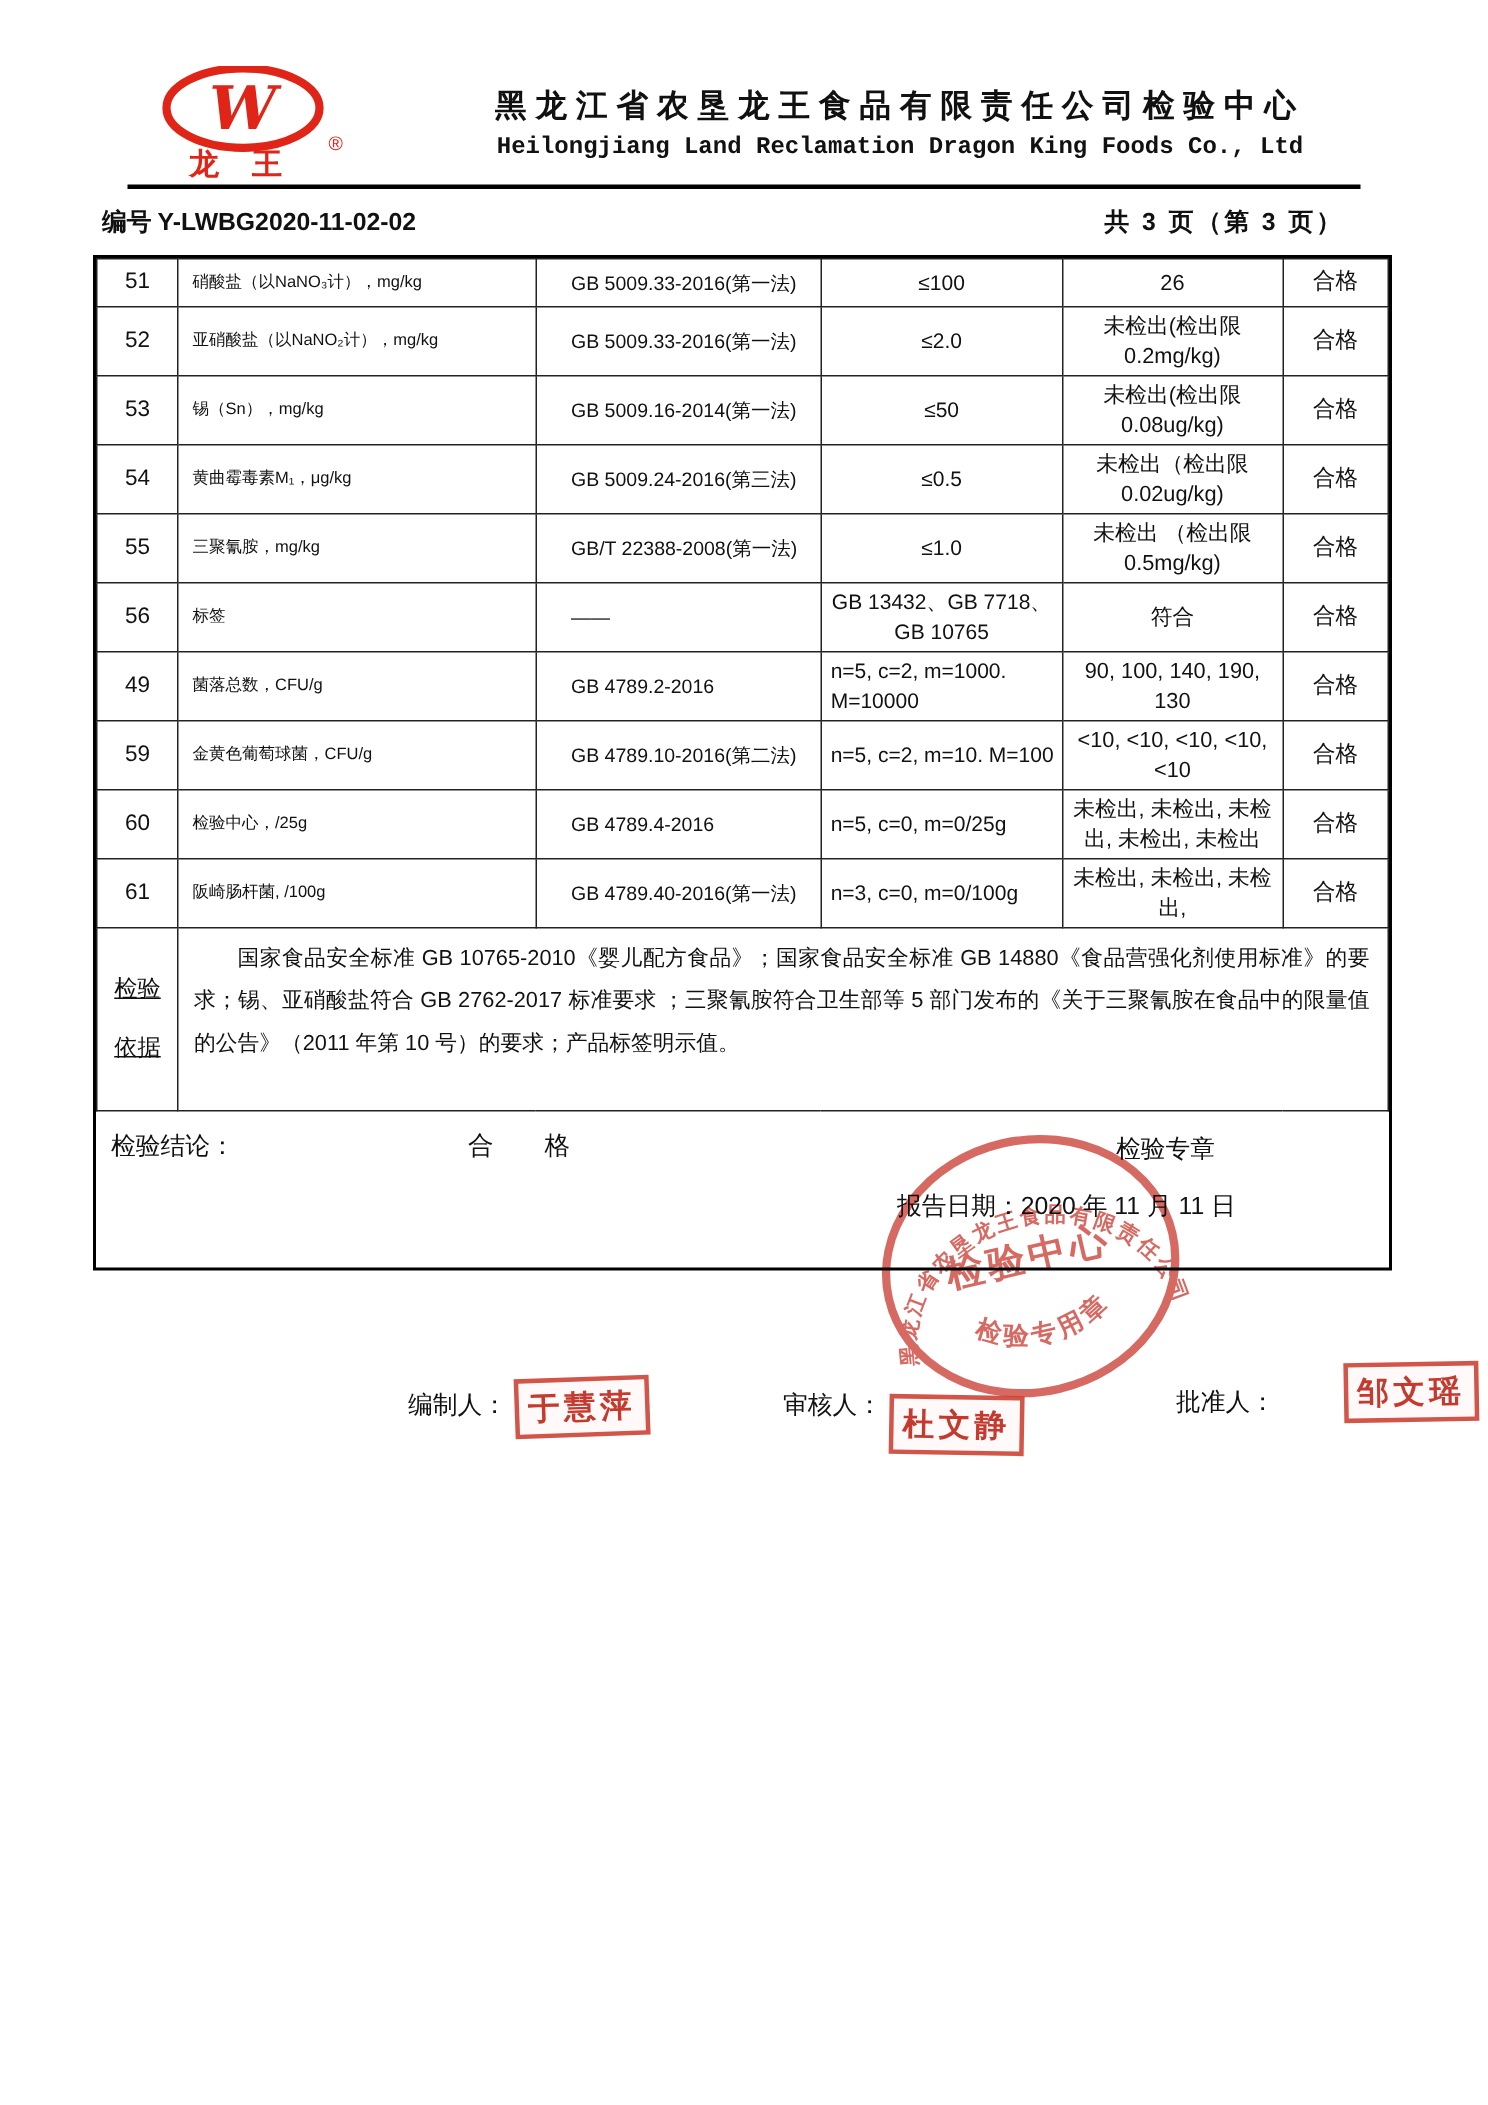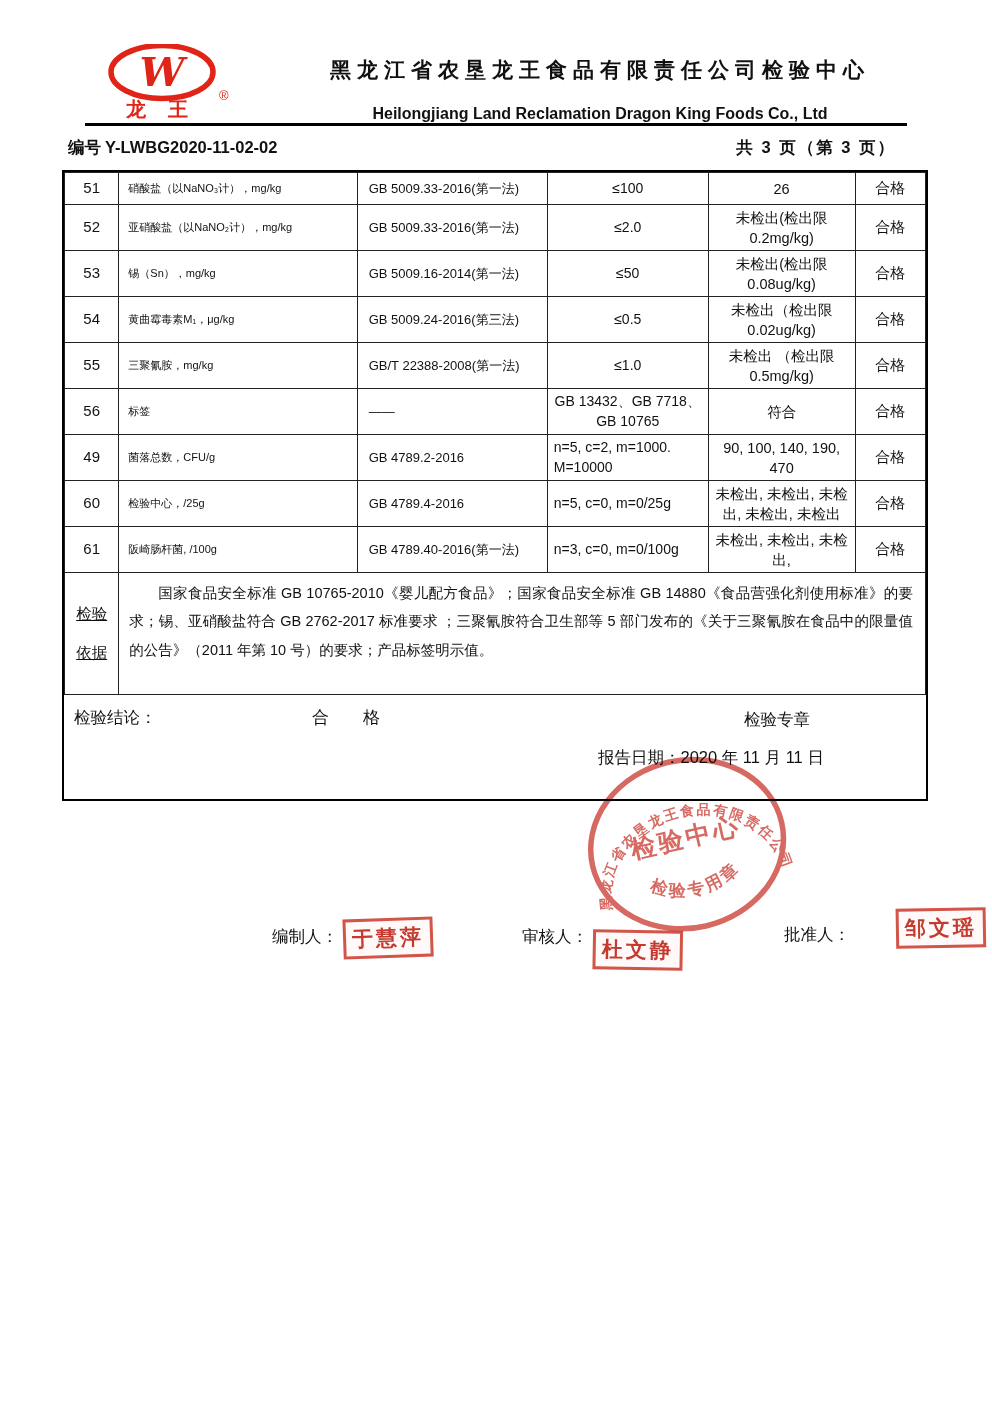--- a/index.html
+++ b/index.html
@@ -5,34 +5,34 @@
   * { margin:0; padding:0; box-sizing:border-box; }
   html,body { background:#ffffff; }
   body {
     width:992px; height:1403px; position:relative; overflow:hidden;
     font-family:"Liberation Sans", sans-serif; color:#111;
   }
   
   .logo { position:absolute; left:106px; top:44px; width:140px; height:76px; }
   .titles { position:absolute; left:300px; top:56px; width:600px; text-align:center; }
   .title-cn { font-size:21px; font-weight:700; letter-spacing:6px; white-space:nowrap; }
-  .title-en { margin-top:21px; font-family:Liberation Sans, sans-serif; font-weight:700; font-size:16px; letter-spacing:0px; white-space:nowrap; }
+  .title-en { margin-top:5px; font-family:Liberation Mono, monospace; font-weight:700; font-size:16px; letter-spacing:0px; white-space:nowrap; }
   .header-rule { position:absolute; left:85px; top:123px; width:822px; height:3px; background:#000; }
   .meta-row { position:absolute; left:68px; top:137px; width:856px; display:flex; justify-content:space-between; align-items:baseline; }
   .report-no { font-weight:700; font-size:16.5px; }
   .report-no .lbl { margin-right:4px; }
   .page-info { font-weight:700; font-size:16.5px; margin-right:28px; letter-spacing:2px; }
   
   .report-box { position:absolute; left:62px; top:170px; width:866px; border:2.5px solid #000; background:transparent; }
   table { width:100%; border-collapse:collapse; table-layout:fixed; }
   td { border:1px solid #222; text-align:center; vertical-align:middle; padding:2px 3px; font-size:15px; line-height:1.38; word-wrap:break-word; }
   tbody.dyn tr { height:46px; }
   tbody.dyn tr:first-child { height:32px; }
   td.c-item  { text-align:left; padding-left:9px; font-size:11px; }
-  td.c-method{ text-align:left; padding-left:11px; font-size:13px; }
+  td.c-method{ text-align:left; padding-left:23px; font-size:13px; }
   td.c-limit { font-size:14px; }
   td.c-limit.scheme { text-align:left; padding-left:6px; }
   td.c-result{ font-size:14.5px; }
   td.c-concl { font-size:15px; }
   tr.basis-row { height:122px; }
   td.basis-label { font-size:15.5px; line-height:2.5;text-decoration:underline; }
   td.basis-text { text-align:justify; text-indent:2em; font-size:14.5px; line-height:1.95; padding:6px 12px 6px 10px; vertical-align:top; }
   
   .conclusion-area { position:relative; height:104px; }
   .concl-label { position:absolute; left:10px; top:12px; font-size:16.5px; }
@@ -139,21 +139,29 @@
     <td class="c-method">——</td>
     <td class="c-limit">GB 13432、GB 7718、GB 10765</td>
     <td class="c-result">符合</td>
     <td class="c-concl">合格</td>
   </tr>
         <tr>
     <td class="c-no">49</td>
     <td class="c-item">菌落总数，CFU/g</td>
     <td class="c-method">GB 4789.2-2016</td>
     <td class="c-limit scheme">n=5, c=2, m=1000. M=10000</td>
-    <td class="c-result">90, 100, 140, 190, 470</td>
+    <td class="c-result">90, 100, 140, 190, 130</td>
+    <td class="c-concl">合格</td>
+  </tr>
+        <tr>
+    <td class="c-no">59</td>
+    <td class="c-item">金黄色葡萄球菌，CFU/g</td>
+    <td class="c-method">GB 4789.10-2016(第二法)</td>
+    <td class="c-limit scheme">n=5, c=2, m=10. M=100</td>
+    <td class="c-result">&lt;10, &lt;10, &lt;10, &lt;10, &lt;10</td>
     <td class="c-concl">合格</td>
   </tr>
         <tr>
     <td class="c-no">60</td>
     <td class="c-item">检验中心，/25g</td>
     <td class="c-method">GB 4789.4-2016</td>
     <td class="c-limit scheme">n=5, c=0, m=0/25g</td>
     <td class="c-result">未检出, 未检出, 未检出, 未检出, 未检出</td>
     <td class="c-concl">合格</td>
   </tr>

